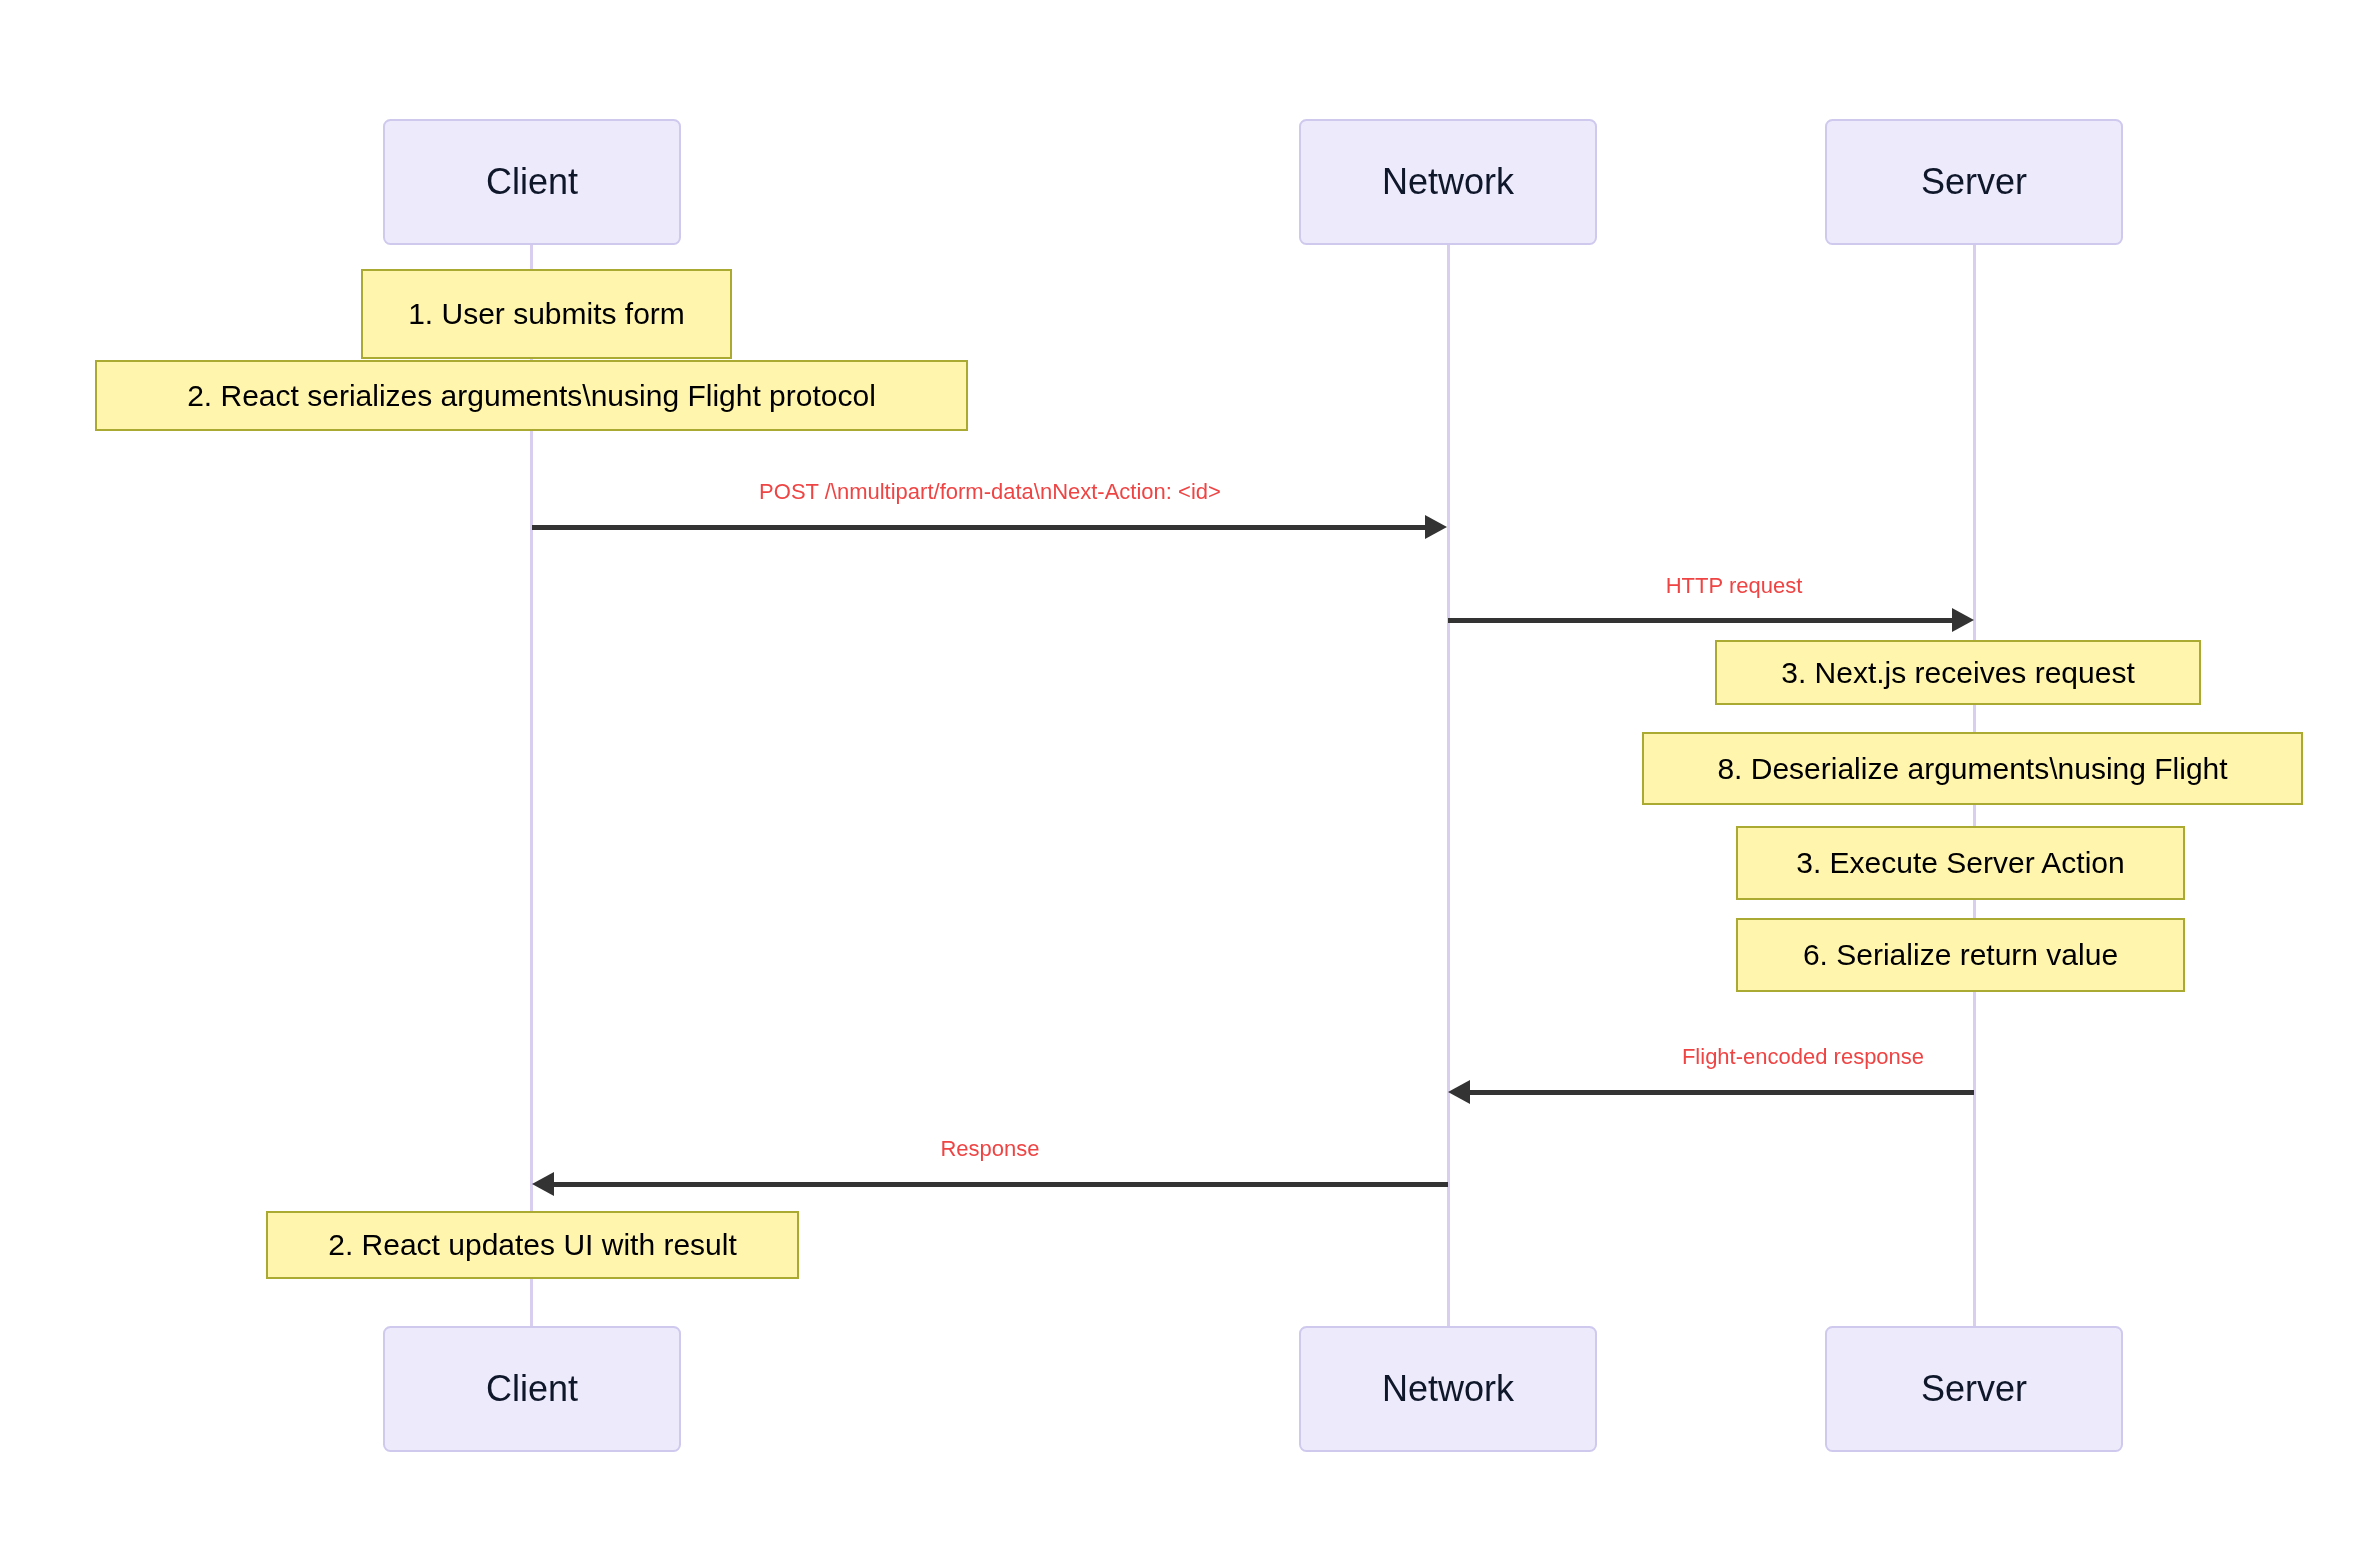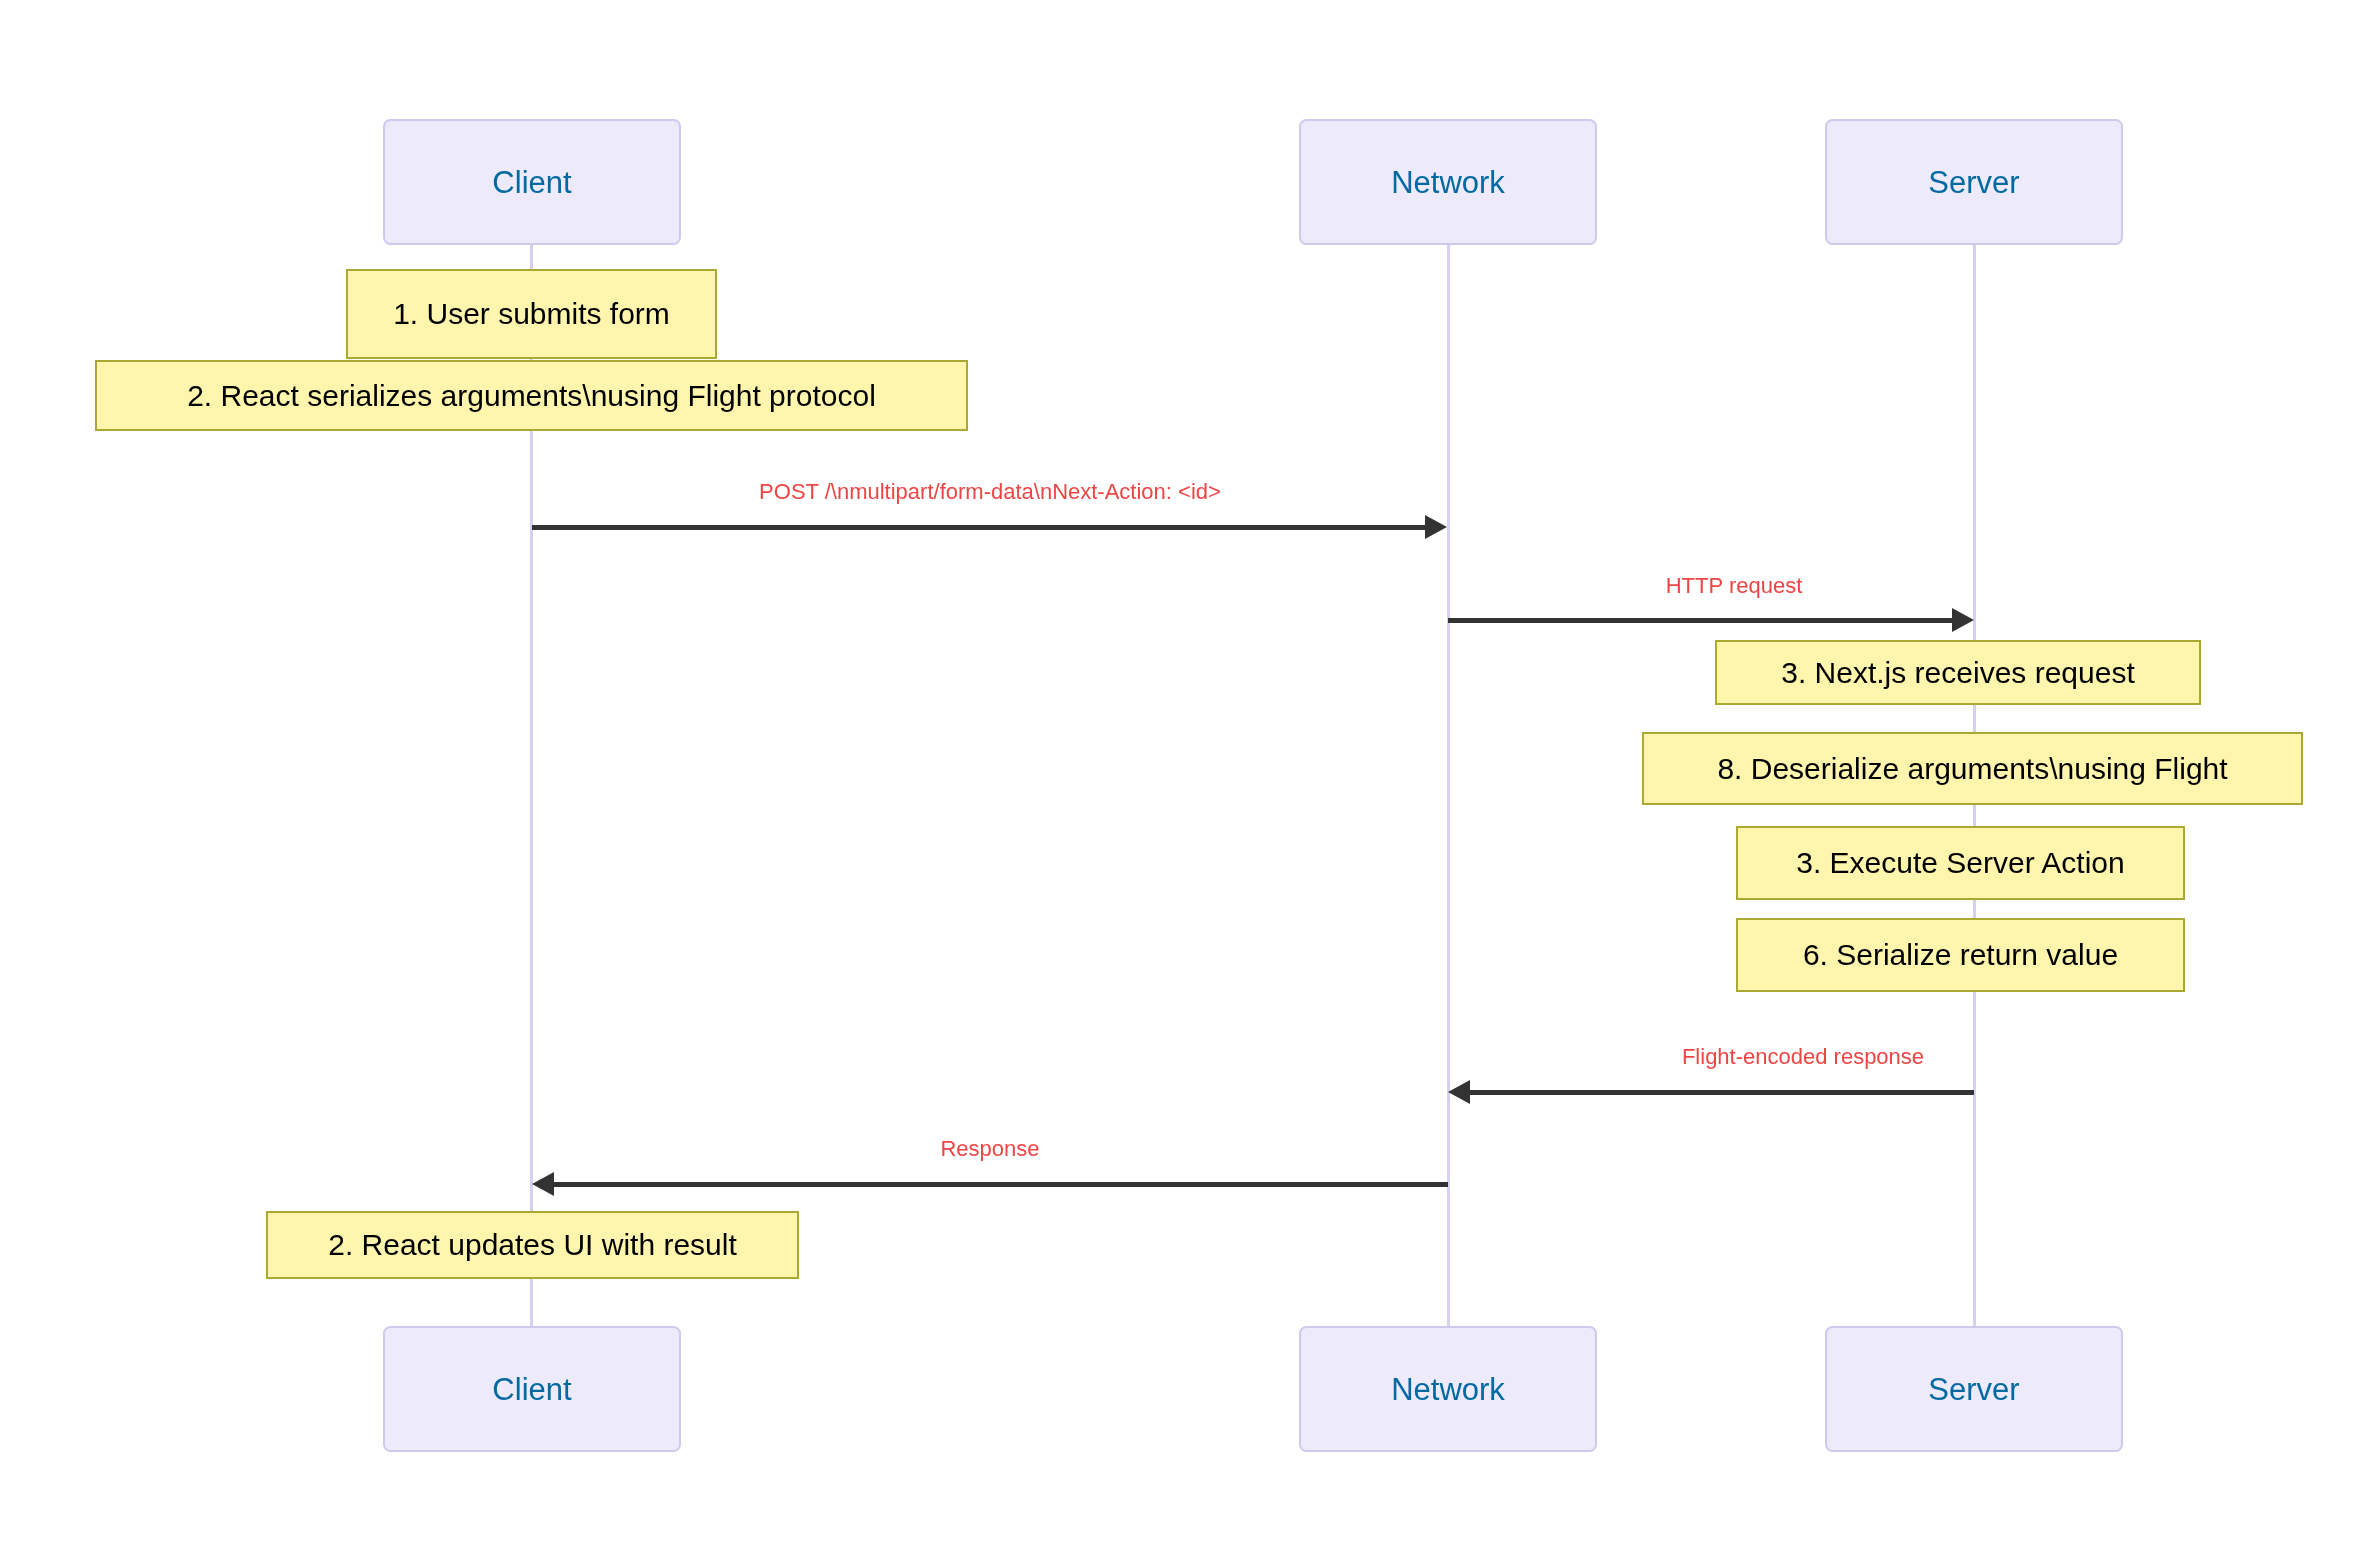--- a/index.html
+++ b/index.html
@@ -26,22 +26,22 @@
     box-sizing: border-box;
     background: #ECEAFB;
     border: 2.2px solid #CFC9EE;
     border-radius: 7.4px;
     display: flex;
     align-items: center;
     justify-content: center;
     z-index: 6;
   }
   .participant .plabel {
-    font-size: 31px;
-    color: #0369a1;
+    font-size: 36px;
+    color: #0f172a;
     line-height: 1;
     white-space: nowrap;
   }
 
   
   .lifeline {
     position: absolute;
     width: 3px;
     top: 245px;
     height: 1081px;
@@ -113,21 +113,21 @@
   <div class="participant" style="left:383px;  top:119px;">
     <span class="plabel">Client</span>
   </div>
   <div class="participant" style="left:1299px; top:119px;">
     <span class="plabel">Network</span>
   </div>
   <div class="participant" style="left:1825px; top:119px;">
     <span class="plabel">Server</span>
   </div>
 
-  <div class="note" style="left:346px;  top:269px;  width:371px;  height:90px;">
+  <div class="note" style="left:361px;  top:269px;  width:371px;  height:90px;">
     <span class="ntext">1. User submits form</span>
   </div>
 
   <div class="note" style="left:95px;  top:360px;  width:873px; height:71px;">
     <span class="ntext">2. React serializes arguments\nusing Flight protocol</span>
   </div>
 
   <div class="note" style="left:1715px; top:640px;  width:486px;  height:65px;">
     <span class="ntext">3. Next.js receives request</span>
   </div>

